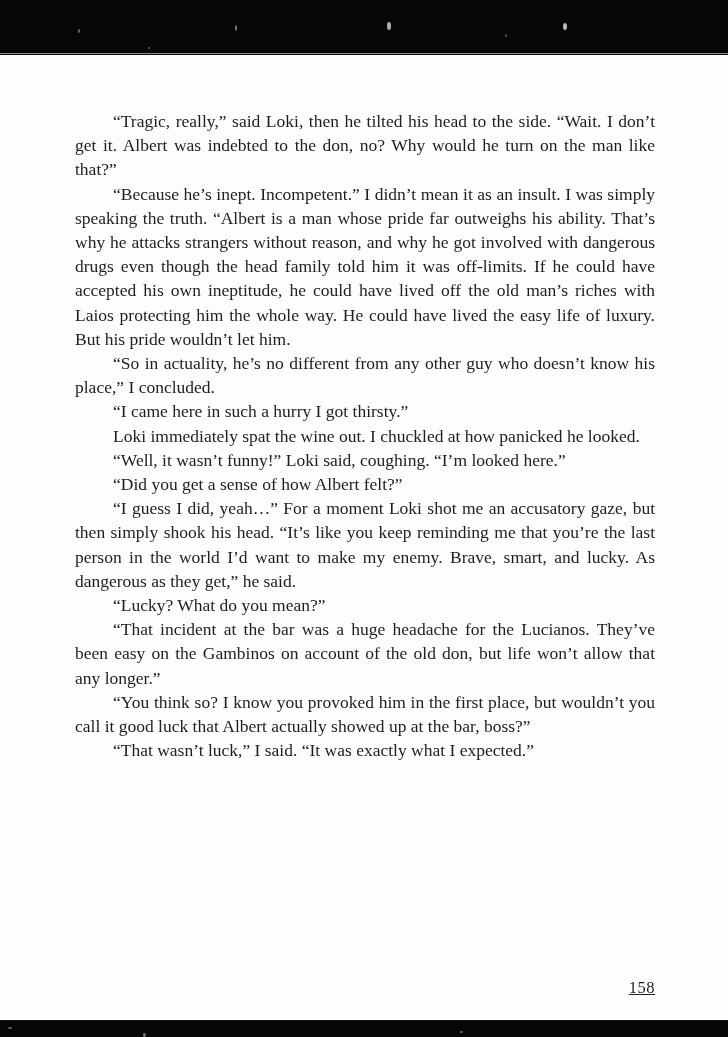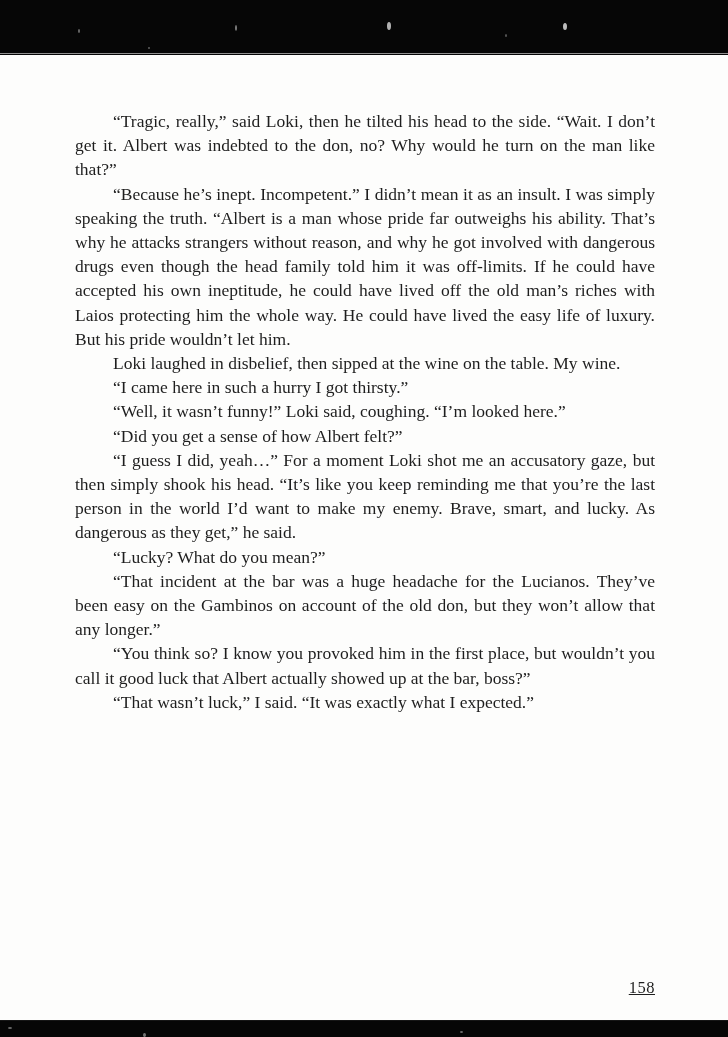--- a/index.html
+++ b/index.html
@@ -87,27 +87,28 @@
     <div class="speck" style="left:387px;top:2px;width:4px;height:8px;opacity:.85"></div>
     <div class="speck" style="left:563px;top:3px;width:4px;height:7px;opacity:.9"></div>
     <div class="speck" style="left:505px;top:14px;width:2px;height:3px;opacity:.4"></div>
     <div class="speck" style="left:148px;top:27px;width:2px;height:2px;opacity:.45"></div>
   </div>
 
   <div class="page">
     <div class="text-block">
       <p>“Tragic, really,” said Loki, then he tilted his head to the side. “Wait. I don’t get it. Albert was indebted to the don, no? Why would he turn on the man like that?”</p>
       <p>“Because he’s inept. Incompetent.” I didn’t mean it as an insult. I was simply speaking the truth. “Albert is a man whose pride far outweighs his ability. That’s why he attacks strangers without reason, and why he got involved with dangerous drugs even though the head family told him it was off-limits. If he could have accepted his own ineptitude, he could have lived off the old man’s riches with Laios protecting him the whole way. He could have lived the easy life of luxury. But his pride wouldn’t let him.</p>
-      <p>Loki laughed in disbelief, then sipped at the wine on the table. My wine.</p>
+      <p>“So in actuality, he’s no different from any other guy who doesn’t know his place,” I concluded.</p>
       <p>“I came here in such a hurry I got thirsty.”</p>
+      <p>Loki immediately spat the wine out. I chuckled at how panicked he looked.</p>
       <p>“Well, it wasn’t funny!” Loki said, coughing. “I’m looked here.”</p>
       <p>“Did you get a sense of how Albert felt?”</p>
       <p>“I guess I did, yeah…” For a moment Loki shot me an accusatory gaze, but then simply shook his head. “It’s like you keep reminding me that you’re the last person in the world I’d want to make my enemy. Brave, smart, and lucky. As dangerous as they get,” he said.</p>
       <p>“Lucky? What do you mean?”</p>
-      <p>“That incident at the bar was a huge headache for the Lucianos. They’ve been easy on the Gambinos on account of the old don, but they won’t allow that any longer.”</p>
+      <p>“That incident at the bar was a huge headache for the Lucianos. They’ve been easy on the Gambinos on account of the old don, but life won’t allow that any longer.”</p>
       <p>“You think so? I know you provoked him in the first place, but wouldn’t you call it good luck that Albert actually showed up at the bar, boss?”</p>
       <p>“That wasn’t luck,” I said. “It was exactly what I expected.”</p>
     </div>
     <div class="page-number">158</div>
   </div>
 
   <div class="bar bottom">
     <div class="speck" style="left:8px;top:6px;width:4px;height:2px;opacity:.5"></div>
     <div class="speck" style="left:143px;top:12px;width:3px;height:4px;opacity:.55"></div>
     <div class="speck" style="left:277px;top:19px;width:3px;height:3px;opacity:.4"></div>

